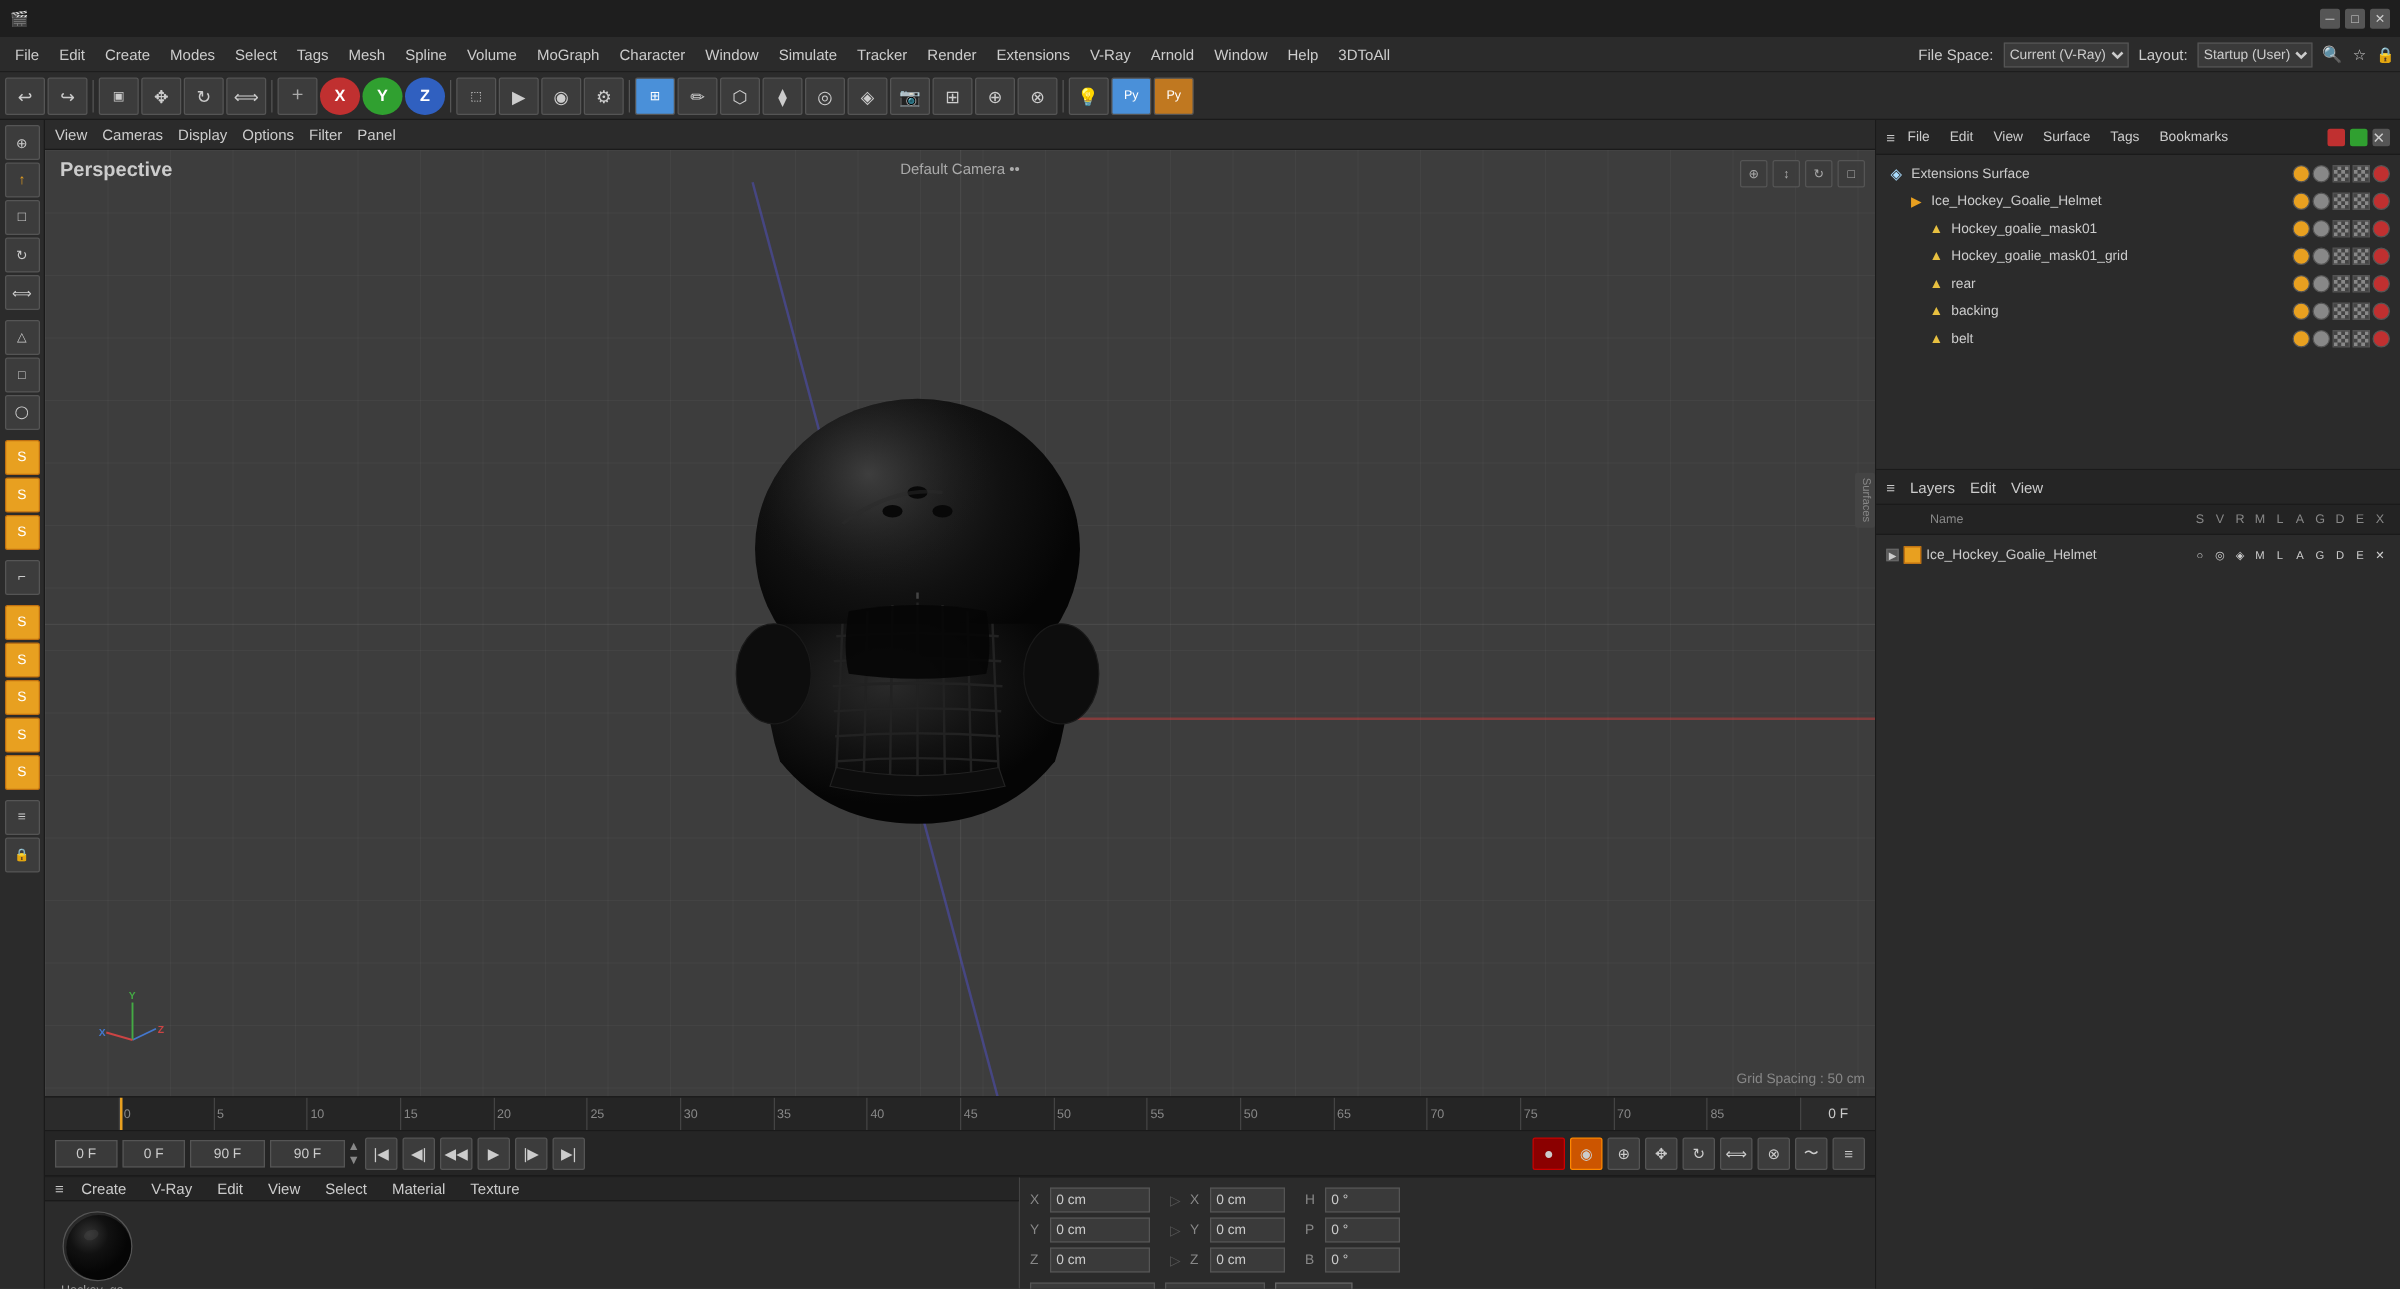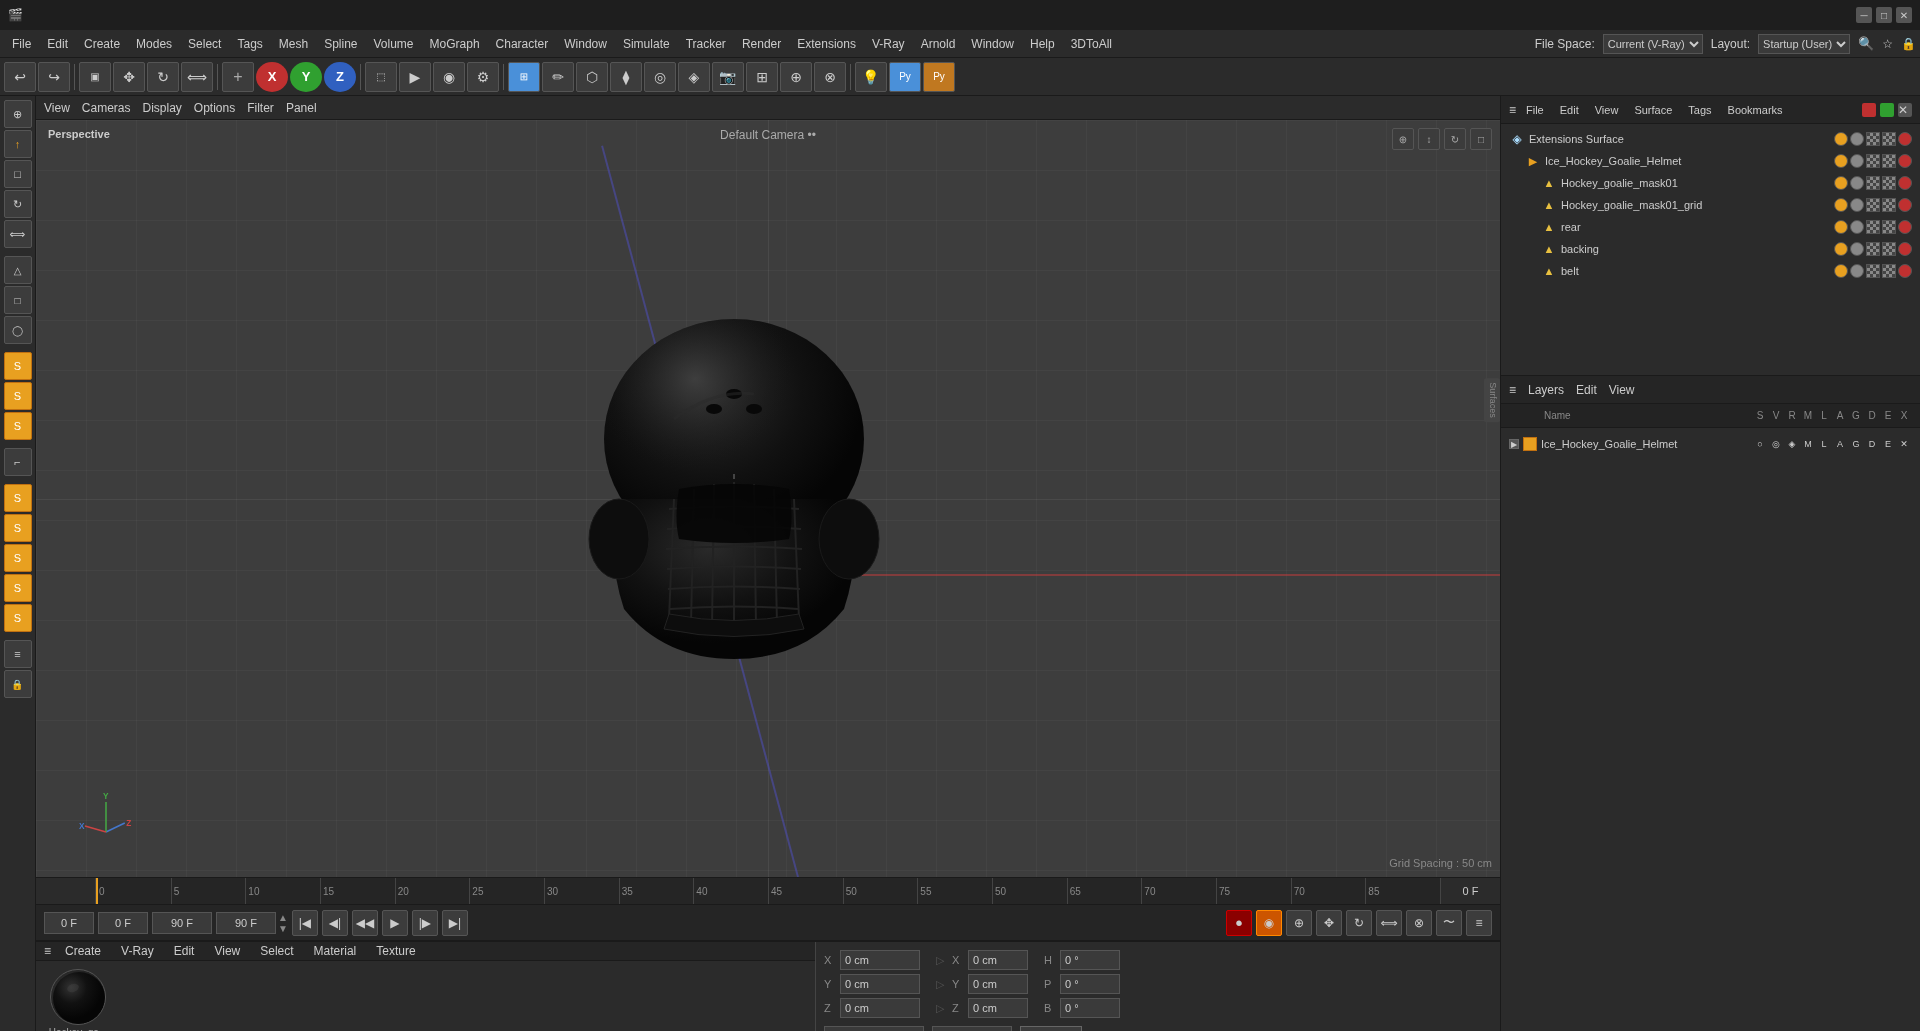--- a/index.html
+++ b/index.html
@@ -27,21 +27,21 @@
 
     
     #left-sidebar { width: 36px; background: #2b2b2b; border-right: 1px solid #1a1a1a; display: flex; flex-direction: column; align-items: center; padding: 4px 2px; gap: 2px; overflow: hidden; }
     .ls-btn { width: 28px; height: 28px; background: #3c3c3c; border: 1px solid #555; border-radius: 2px; cursor: pointer; display: flex; align-items: center; justify-content: center; color: #ccc; font-size: 11px; }
 
     
     #viewport-area { flex: 1; display: flex; flex-direction: column; background: #1a1a1a; }
     #viewport-header { height: 24px; background: #2b2b2b; display: flex; align-items: center; padding: 0 8px; gap: 12px; border-bottom: 1px solid #1a1a1a; font-size: 12px; }
     #viewport-header span { cursor: pointer; color: #ccc; }
     #viewport-canvas { flex: 1; position: relative; background: #3d3d3d; background-image: linear-gradient(rgba(255,255,255,0.03) 1px, transparent 1px), linear-gradient(90deg, rgba(255,255,255,0.03) 1px, transparent 1px); background-size: 50px 50px; overflow: hidden; }
-    #viewport-label { position: absolute; top: 8px; left: 12px; color: #ccc; font-size: 11px; font-weight: bold; }
+    #viewport-label { position: absolute; top: 8px; left: 12px; color: #ccc; font-size: 16px; font-weight: bold; }
     #viewport-camera { position: absolute; top: 8px; left: 50%; transform: translateX(-50%); color: #aaa; font-size: 12px; display: flex; align-items: center; gap: 4px; }
     #grid-spacing { position: absolute; bottom: 8px; right: 8px; color: #888; font-size: 11px; }
     #viewport-corner-btns { position: absolute; top: 8px; right: 8px; display: flex; gap: 4px; }
     #viewport-corner-btns .vc-btn { width: 22px; height: 22px; background: rgba(60,60,60,0.8); border: 1px solid #555; border-radius: 2px; cursor: pointer; display: flex; align-items: center; justify-content: center; color: #aaa; font-size: 10px; }
 
     
     #axes { position: absolute; bottom: 30px; left: 40px; width: 60px; height: 60px; }
 
     
     #right-panel { width: 420px; background: #2b2b2b; border-left: 1px solid #1a1a1a; display: flex; flex-direction: column; }

